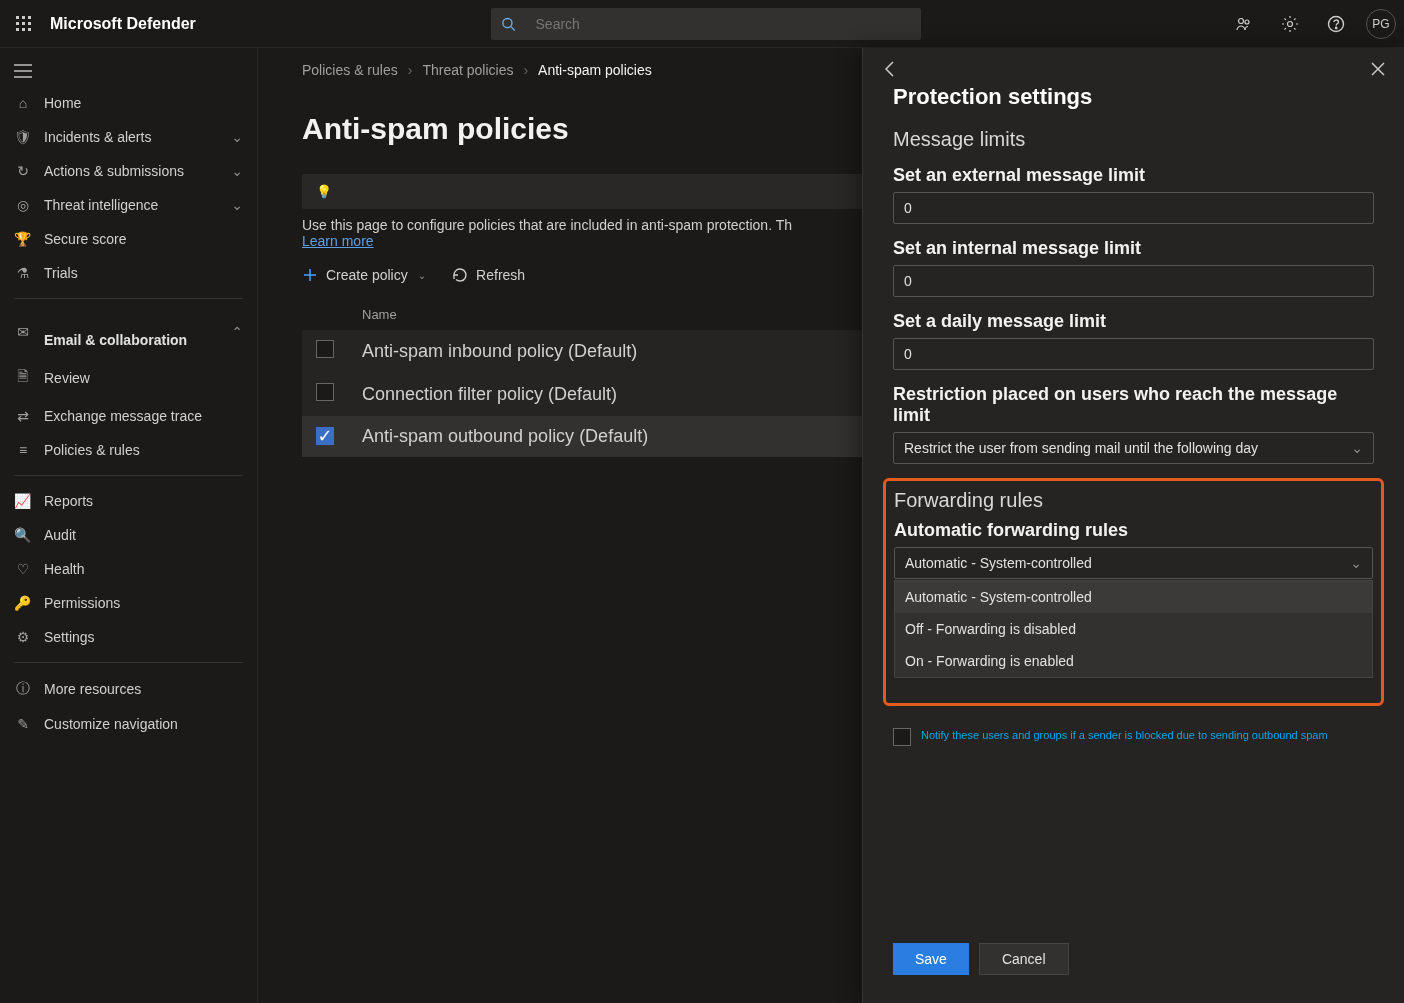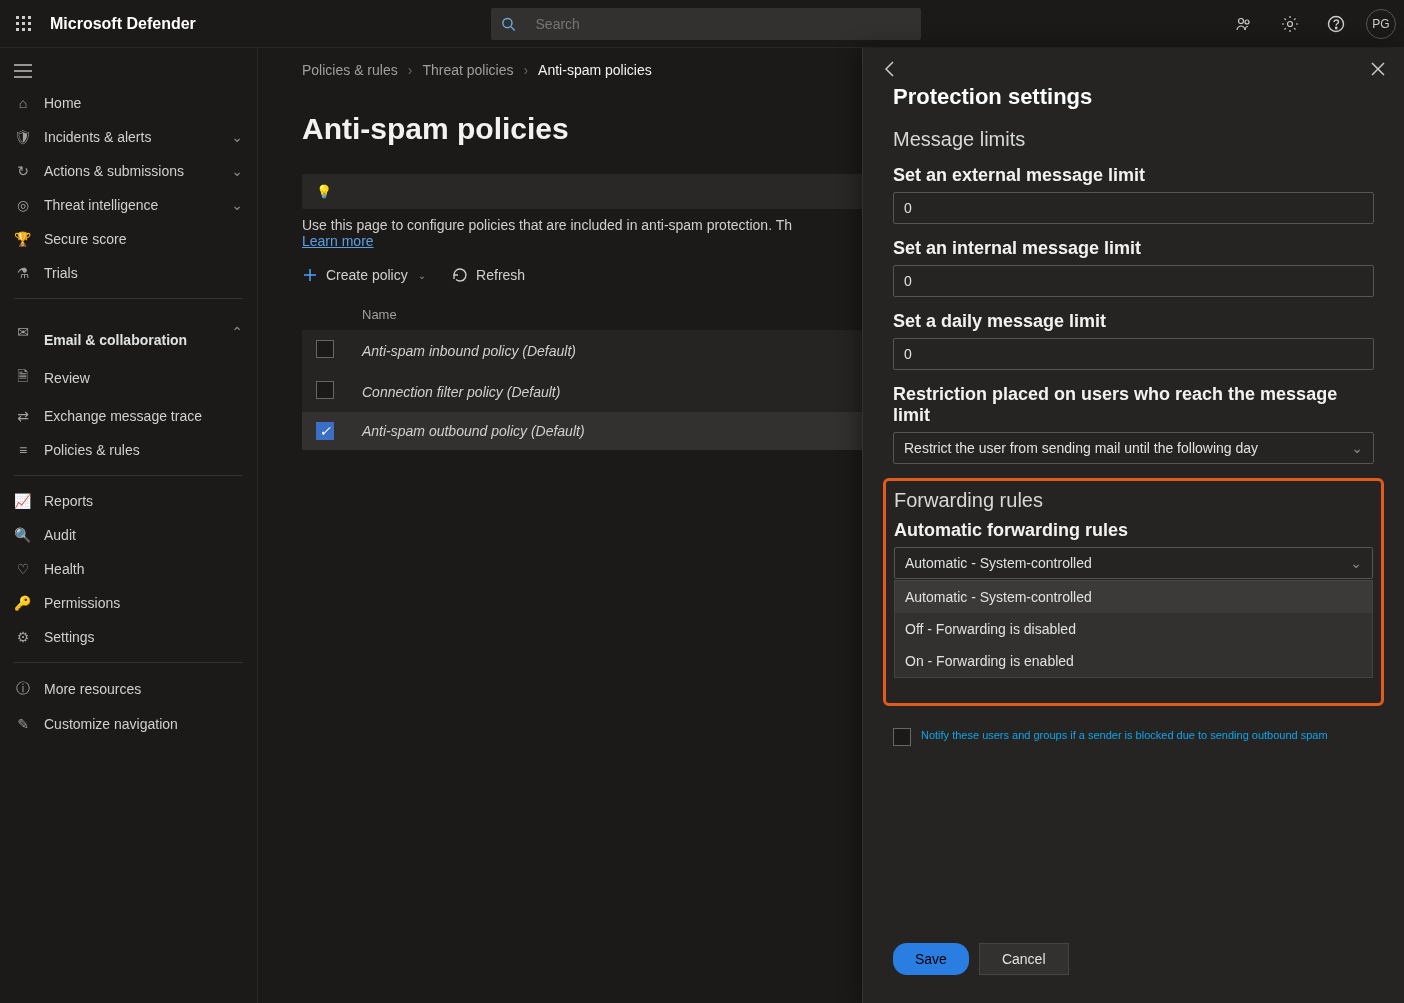--- a/index.html
+++ b/index.html
@@ -183,23 +183,22 @@
   }
   table.policies th {
     text-align: left;
     font-weight: 400;
     font-size: 13px;
     color: #a19f9d;
     padding: 8px 14px;
   }
   table.policies td {
     padding: 10px 14px;
-    font-size: 14px;
+    font-size: 18px;
     color: #d2d0ce;
-    font-style: italic;
   }
   table.policies tr.row { background: #252423; }
   table.policies tr.row.sel { background: #323130; }
   table.policies tr.row td:first-child { width: 42px; }
   .chk {
     width: 18px; height: 18px;
     border: 1px solid #666;
     display: inline-flex;
     align-items: center; justify-content: center;
     background: #1b1a19;
@@ -313,21 +312,21 @@
   }
   .btn {
     height: 32px;
     padding: 0 22px;
     font-size: 14px;
     border: none;
     cursor: pointer;
     display: inline-flex;
     align-items: center;
   }
-  .btn.primary { background: #2a7de1; color: #000000; border-radius: 14px; }
+  .btn.primary { background: #2a7de1; color: #ffffff; }
   .btn.secondary { background: #323130; color: #e1e1e1; border: 1px solid #444;}
 
   svg { display: block; }
 </style>
 </head>
 <body>
 
 <div class="topbar">
   <div class="waffle">
     <svg width="16" height="16" viewBox="0 0 16 16">

